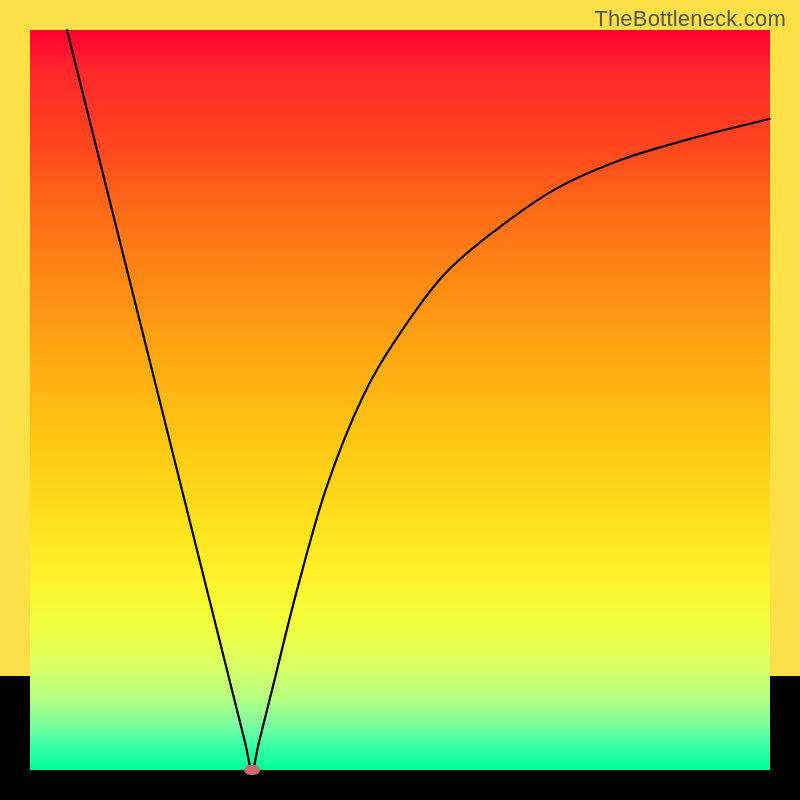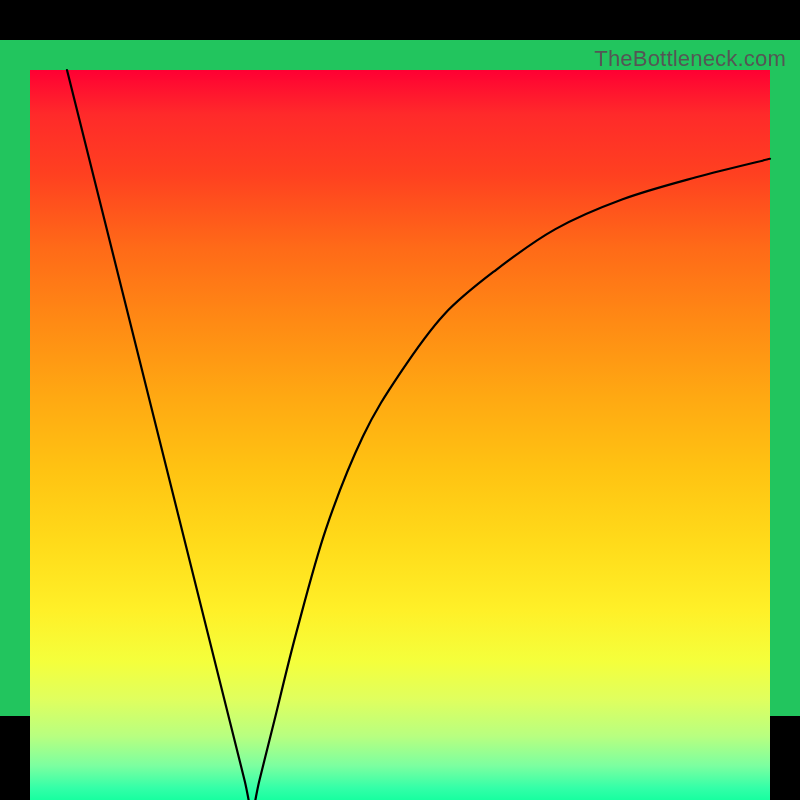--- a/index.html
+++ b/index.html
@@ -8,22 +8,21 @@
     width: 800px;
     height: 800px;
     overflow: hidden;
     background: #000;
     font-family: Arial, Helvetica, sans-serif;
   }
   .frame {
     position: relative;
     width: 800px;
     height: 676px;
-    background: #22c55e;
-    margin-top: 40px;
+    background: #fde047;
   }
   .plot {
     position: absolute;
     left: 30px;
     top: 30px;
     width: 740px;
     height: 740px;
     
     background: linear-gradient(
       to bottom,

